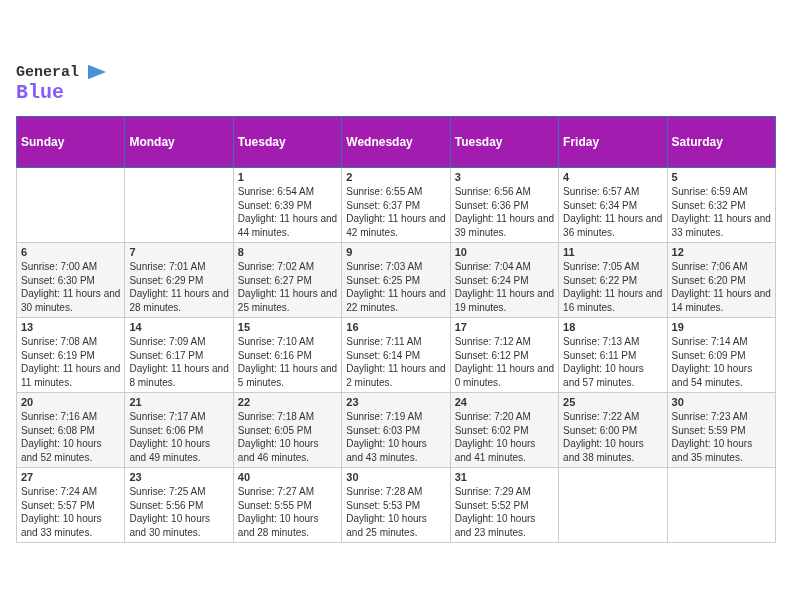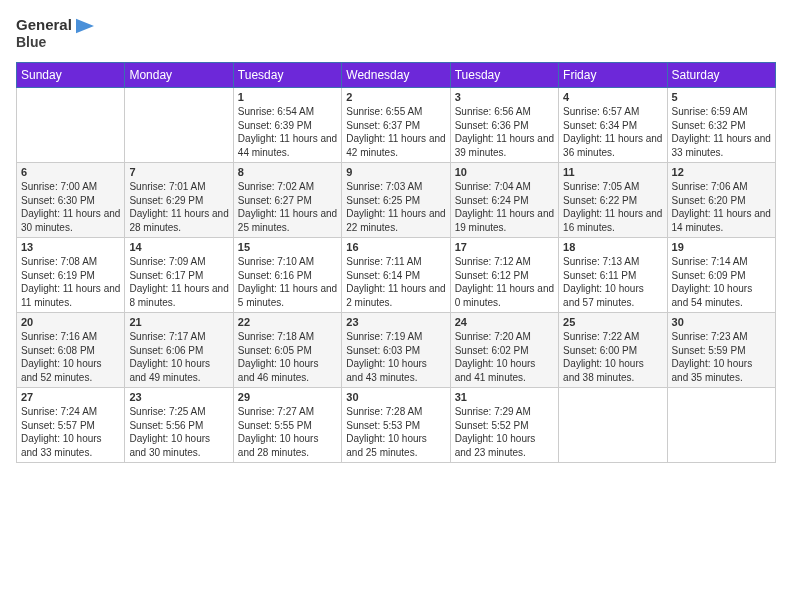--- a/index.html
+++ b/index.html
@@ -32,25 +32,25 @@
     .location {
       font-size: 14px;
       color: #555;
     }
     .calendar {
       width: 100%;
       border-collapse: collapse;
       border: 1px solid #ccc;
     }
     .calendar th {
-      background: #6d28d9;
+      background: #a21caf;
       color: white;
       font-size: 12px;
-      font-weight: normal;
-      padding: 5px 4px;
+      font-weight: bold;
+      padding: 18px 4px;
       text-align: left;
       border: 1px solid #3a6fb1;
     }
     .calendar td {
       vertical-align: top;
       border: 1px solid #ccc;
       padding: 3px 4px;
       width: calc(100% / 7);
       min-height: 80px;
       background: #fff;
@@ -73,27 +73,27 @@
     }
     .empty-cell {
       background: #f9f9f9;
     }
   </style>
 </head>
 <body>
 
 <div class="header">
   <div class="logo">
-  <div style="line-height:1.15; font-family: Liberation Sans, sans-serif;">
+  <div style="line-height:1.15; font-family: Liberation Mono, monospace; margin-top: 48px;">
     <div style="font-size:15px; font-weight:bold; color:#333;">General
       <svg width="18" height="16" viewBox="0 0 20 16" style="vertical-align:middle;">
         <polygon points="0,0 20,8 0,16" fill="#4a90d9"></polygon>
       </svg>
     </div>
-    <div style="font-size:14px; font-weight:bold; color:#404040;">Blue</div>
+    <div style="font-size:20px; font-weight:bold; color:#8b5cf6;">Blue</div>
   </div>
 </div>
   <div class="title-section">
     <div class="month-title"></div>
     <div class="location"></div>
   </div>
 </div>
 
 <table class="calendar">
   <thead>
@@ -225,21 +225,21 @@
       <tr>
         <td>
           <span class="day-num">27</span>
           <div class="day-info">Sunrise: 7:24 AM<br>Sunset: 5:57 PM<br>Daylight: 10 hours and 33 minutes.</div>
         </td>
         <td>
           <span class="day-num">23</span>
           <div class="day-info">Sunrise: 7:25 AM<br>Sunset: 5:56 PM<br>Daylight: 10 hours and 30 minutes.</div>
         </td>
         <td>
-          <span class="day-num">29</span>
+          <span class="day-num">40</span>
           <div class="day-info">Sunrise: 7:27 AM<br>Sunset: 5:55 PM<br>Daylight: 10 hours and 28 minutes.</div>
         </td>
         <td>
           <span class="day-num">30</span>
           <div class="day-info">Sunrise: 7:28 AM<br>Sunset: 5:53 PM<br>Daylight: 10 hours and 25 minutes.</div>
         </td>
         <td>
           <span class="day-num">31</span>
           <div class="day-info">Sunrise: 7:29 AM<br>Sunset: 5:52 PM<br>Daylight: 10 hours and 23 minutes.</div>
         </td>

